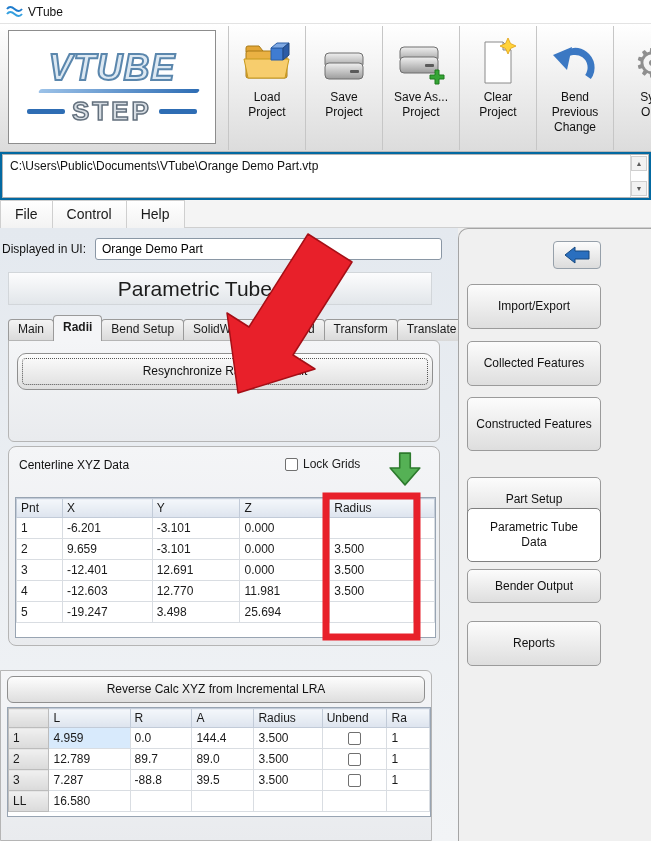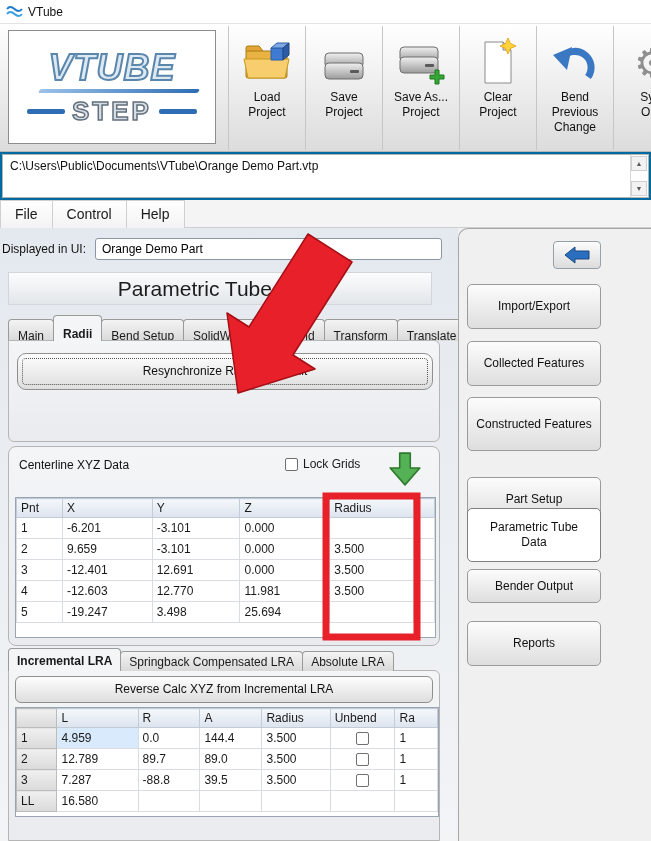--- a/index.html
+++ b/index.html
@@ -41,30 +41,30 @@
   
   #content-bg { left:0; top:228px; width:458px; height:613px; background:linear-gradient(180deg,#e4e9ef,#f2f4f6); }
   #displayed-label { left:2px; top:242px; font-size:12px; color:#111; }
   #displayed-input { left:95px; top:238px; width:347px; height:22px; border:1px solid #8a97a5; border-radius:3px; padding:0 6px; font-size:12px; font-family:"Liberation Sans",sans-serif; background:#fff; }
   #page-title { left:8px; top:272px; width:424px; height:33px; background:linear-gradient(#fcfcfd,#e2e6ea); border:1px solid #d2d6da; text-align:center; line-height:31px; font-size:21px; color:#1c1c1c; }
 
   
   .tabstrip { display:flex; align-items:flex-end; }
   #tabs1 { left:8px; top:314px; height:27px; }
   #lratabs { left:8px; top:648px; height:23px; z-index:3; }
-  .tab { background:linear-gradient(#f4f4f4,#d9d9d9); border:1px solid #9a9a9a; border-bottom:none; border-radius:4px 4px 0 0; padding:8px 9px 3px; font-size:12px; height:22px; line-height:16px; margin-right:-1px; white-space:nowrap; }
+  .tab { background:linear-gradient(#f4f4f4,#d9d9d9); border:1px solid #9a9a9a; border-bottom:none; border-radius:4px 4px 0 0; padding:1px 9px 3px; font-size:12px; height:22px; line-height:16px; margin-right:-1px; white-space:nowrap; }
   .tab.active { background:#f4f5f7; height:26px; line-height:20px; font-weight:bold; position:relative; z-index:4; }
   #lratabs .tab { height:20px; padding:2px 8px; }
   #lratabs .tab.active { height:23px; background:#f4f5f7; }
 
   
   .panel { position:absolute; background:linear-gradient(#f4f5f7,#e9ebee); border:1px solid #b5b5b5; border-radius:6px; }
   #panel1 { left:8px; top:340px; width:432px; height:102px; border-top-left-radius:0; }
   #panel2 { left:8px; top:446px; width:432px; height:200px;border-radius:8px; }
-  #panel3 { left:8px; top:670px; width:432px; height:171px; border-top-left-radius:0; border-bottom-left-radius:0; border-bottom-right-radius:0; }
+  #panel3 { left:0; top:670px; width:432px; height:171px; border-top-left-radius:0; border-bottom-left-radius:0; border-bottom-right-radius:0; }
 
   .btn { position:absolute; background:linear-gradient(#fdfdfd,#dedede); border:1px solid #8f8f8f; text-align:center; font-size:12px; color:#111; font-family:"Liberation Sans",sans-serif; cursor:default; }
   #resync-btn { left:8px; top:12px; width:416px; height:37px; border-radius:9px; line-height:35px; outline:1px dotted #555; outline-offset:-6px; }
   #reverse-btn { left:6px; top:5px; width:418px; height:27px; border-radius:6px; line-height:25px; }
 
   
   #cl-label { left:10px; top:11px; font-size:12px; color:#111; }
   #lock-wrap { left:276px; top:10px; display:flex; align-items:center; gap:5px; }
   .cb { width:13px; height:13px; background:#fff; border:1px solid #707070; border-radius:2px; display:inline-block; }
 
@@ -301,25 +301,20 @@
           <td>3.498</td>
           <td>25.694</td>
           <td></td>
           <td></td>
         </tr>
       </tbody>
         </table>
     </div>
   </div>
 
-  <div id="lratabs" class="abs tabstrip">
-    <div class="tab active">Incremental LRA</div>
-    <div class="tab">Springback Compensated LRA</div>
-    <div class="tab">Absolute LRA</div>
-  </div>
 
   <div id="panel3" class="panel">
     <div id="reverse-btn" class="btn">Reverse Calc XYZ from Incremental LRA</div>
 
     <div id="gridwrap2" class="gridwrap">
       <table class="grid">
         <colgroup>
           <col style="width:42px">
             <col style="width:84px">
             <col style="width:64px">

